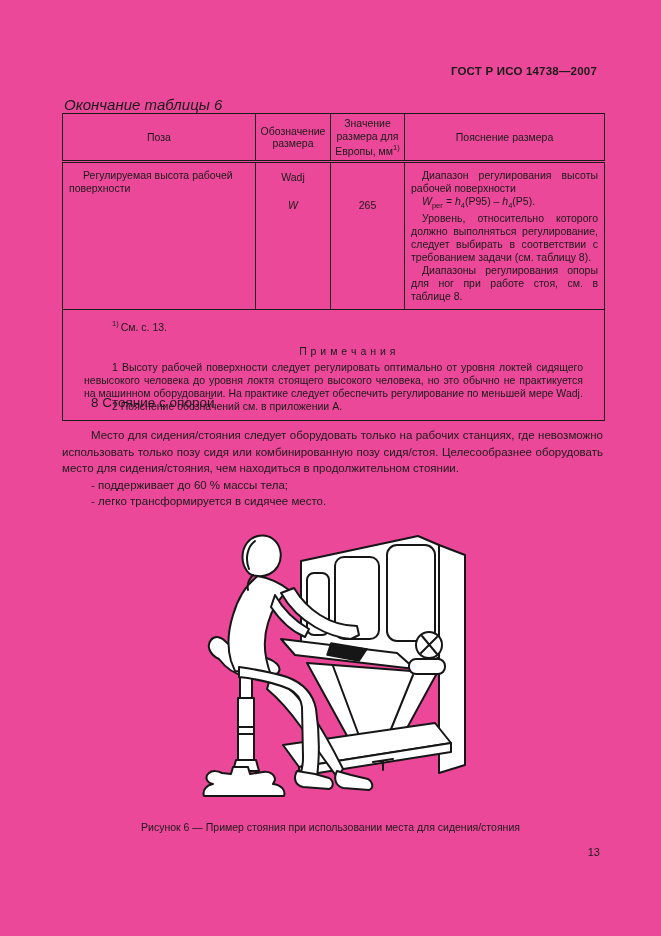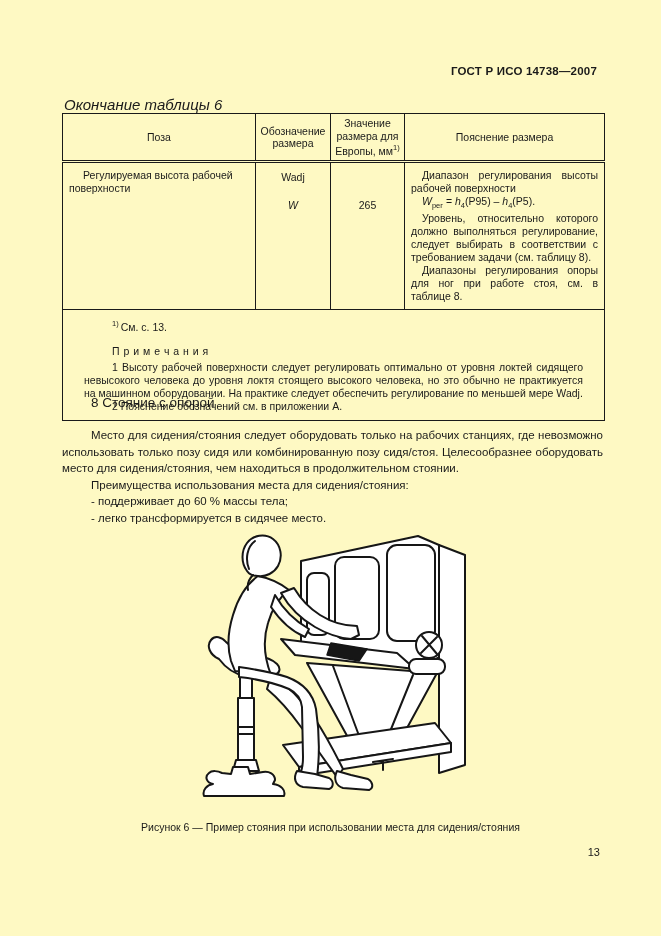--- a/index.html
+++ b/index.html
@@ -1,20 +1,20 @@
 <!DOCTYPE html>
 <html><head>
 <meta charset="utf-8">
 <style>
   * { box-sizing: border-box; }
   html, body { margin: 0; padding: 0; background: #ffffff; }
   .page {
     position: relative;
     width: 661px; height: 936px;
-    background: #fef9c3;
+    background: #ec4899;
     color: #1a1a1a;
     font-family: "Liberation Sans", sans-serif;
     overflow: hidden;
   }
   .doc-header {
     position: absolute; top: 65px; right: 64px;
     font-size: 11.5px; font-weight: bold; letter-spacing: 0.2px;
   }
   .table-caption {
     position: absolute; top: 96px; left: 64px;
@@ -41,21 +41,21 @@
   .val { margin-top: 30px; }
   .exp-cell p { margin: 0; text-indent: 11px; text-align: justify; }
   .exp-cell p.formula { text-align: left; }
   sub { font-size: 7.5px; }
   sup { font-size: 7.5px; }
   .italic { font-style: italic; }
   tr.footnote-row td { height: 95px; padding: 7px 21px; }
   .footnote-row p { margin: 0; }
   .fn { text-indent: 28px; margin-bottom: 11px !important; }
   .fn sup { margin-right: 2px; }
-  .notes-label { text-indent: 28px; margin-bottom: 3px !important; letter-spacing: 0.5px; }
+  .notes-label { text-indent: 28px; margin-bottom: 3px !important; letter-spacing: 0.5px; text-align: center; }
   .note { text-indent: 28px; text-align: justify; }
   .section-heading {
     position: absolute; top: 395px; left: 91px;
     font-size: 13.5px; font-weight: normal; margin: 0;
   }
   .body-text {
     position: absolute; top: 427px; left: 62px; width: 541px;
     font-size: 11.5px; line-height: 16.6px;
   }
   .body-text p { margin: 0; }
@@ -122,21 +122,20 @@
           <p class="note">2 Пояснение обозначений см. в приложении А.</p>
         </td>
       </tr>
     </tbody>
   </table>
 
   <h2 class="section-heading">8 Стояние с опорой</h2>
 
   <div class="body-text">
     <p class="p-indent p-just">Место для сидения/стояния следует оборудовать только на рабочих станциях, где невозможно использовать только позу сидя или комбинированную позу сидя/стоя. Целесообразнее оборудовать место для сидения/стояния, чем находиться в продолжительном стоянии.</p>
-    <p class="p-indent">Преимущества использования места для сидения/стояния:</p>
     <p class="p-indent">- поддерживает до 60 % массы тела;</p>
     <p class="p-indent">- легко трансформируется в сидячее место.</p>
   </div>
 
   <div class="figure-wrap">
     <svg width="297" height="278" viewBox="0 0 297 278">
 
       <g>
         <circle class="sh" cx="190" cy="175" r="36"></circle>
         <circle class="sh" cx="190" cy="175" r="24"></circle>

